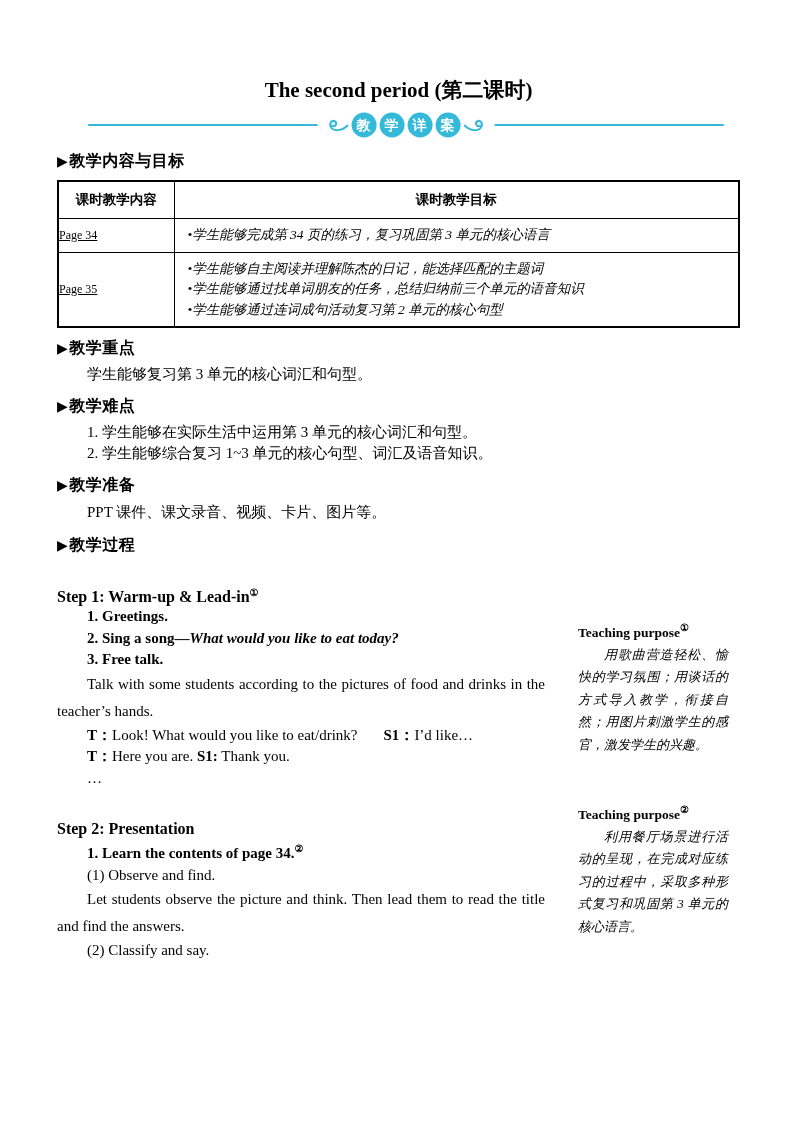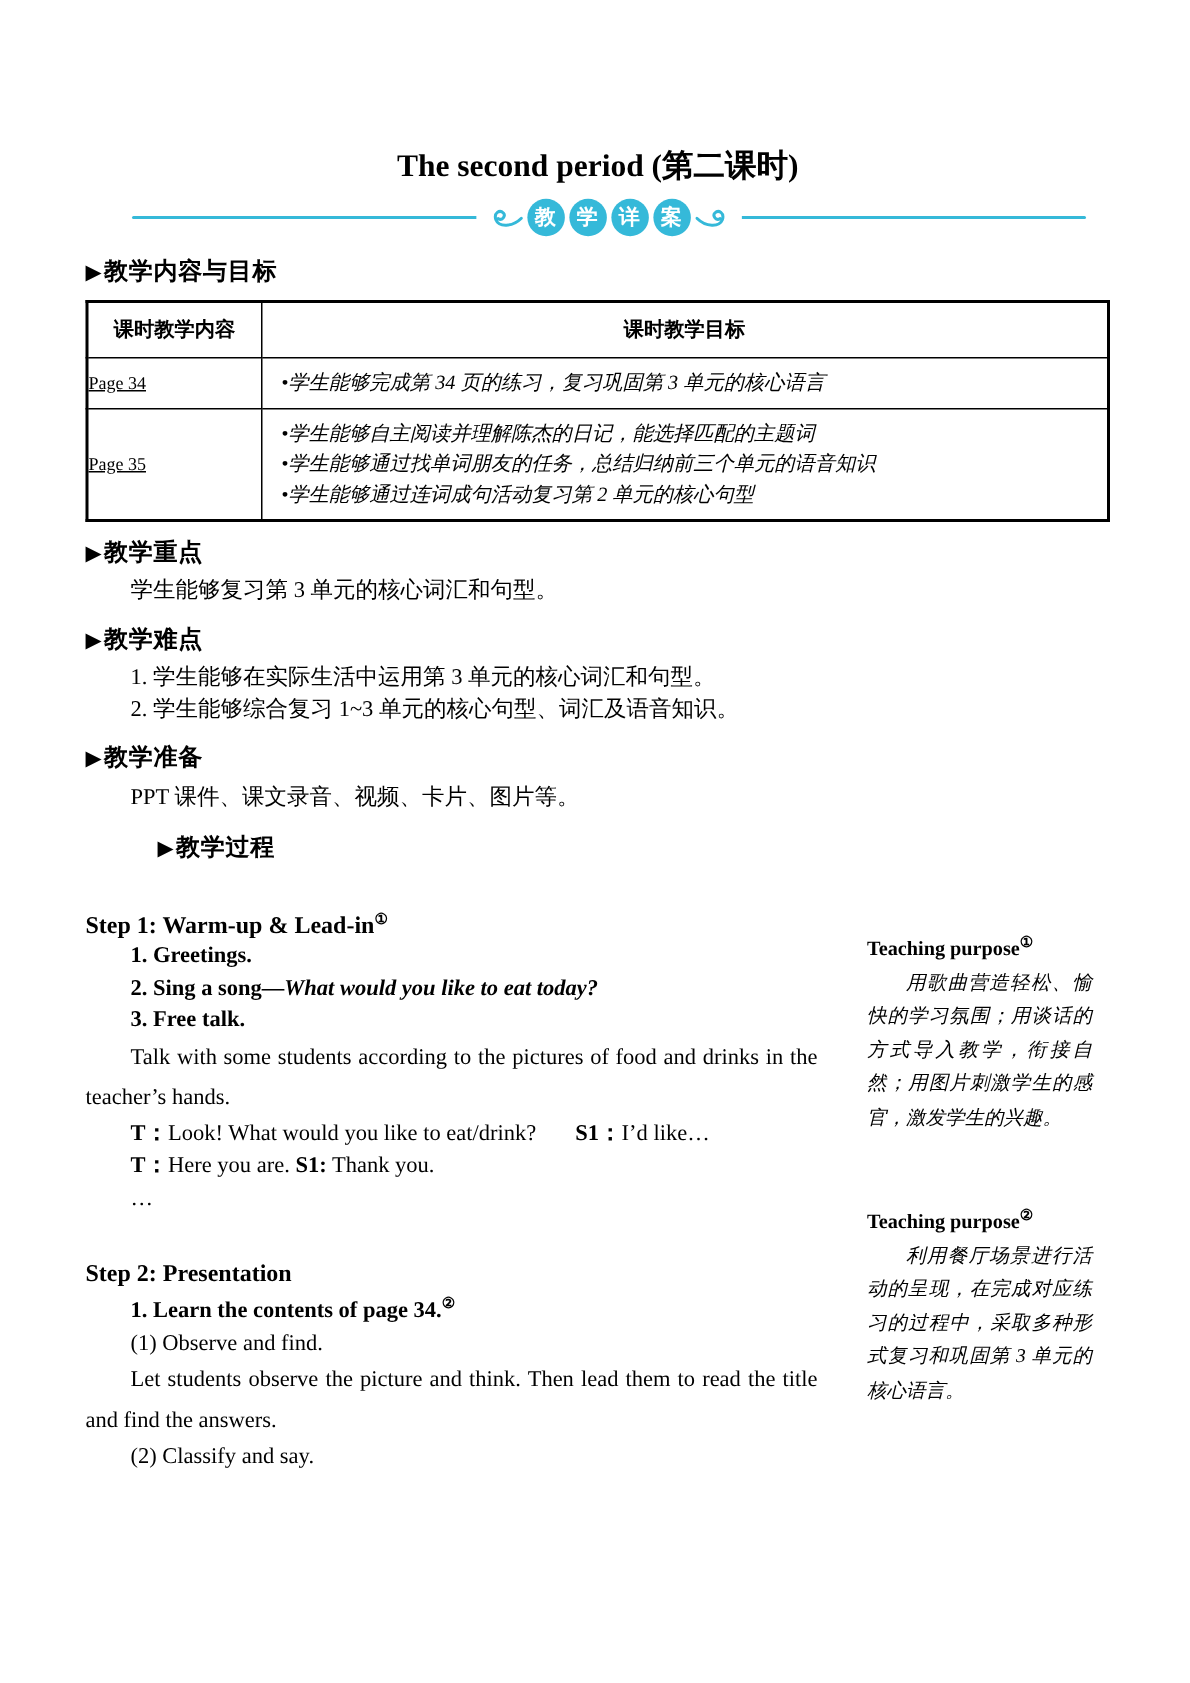--- a/index.html
+++ b/index.html
@@ -4,21 +4,21 @@
 <style>
   :root { --accent: #35b9d9; }
   * { margin: 0; padding: 0; box-sizing: border-box; }
   html, body { background: #fff; }
   body {
     width: 793px; height: 1122px;
     color: #000;
     font-family: "Liberation Serif", "DejaVu Serif", serif;
   }
   .page { position: relative; width: 793px; height: 1122px; overflow: hidden; background: #fff; }
-  .inner { padding: 96px 53px 0 57px; }
+  .inner { padding: 76px 53px 0 57px; }
 
   .doc-title { text-align: center; font-size: 21px; font-weight: 700; }
   .doc-subtitle { text-align: center; font-size: 20px; font-weight: 700; margin-top: 11px; }
 
   .ornament { position: relative; height: 32px; margin-top: 5px; }
   .ornament .rule {
     position: absolute; left: 31px; right: 16px; top: 15px; height: 2px;
     background: var(--accent); border-radius: 1px;
   }
   .badge {
@@ -62,21 +62,21 @@
   .s1-gap { display: inline-block; width: 26px; }
   sup.circ { font-size: 10px; font-weight: 700; }
 
   .side-note { position: absolute; width: 150px; left: 578px; }
   .side-note-heading { font-size: 13.5px; font-weight: 700; }
   .side-note-text {
     margin-top: 3px; font-size: 13px; line-height: 22.5px;
     text-indent: 2em; font-style: italic; text-align: justify;
   }
   .mt6 { margin-top: 6px; }
-  .mt12 { margin-top: 12px; margin-left: 48px; }
+  .mt12 { margin-top: 12px; }
 </style>
 </head>
 <body>
 
 <div class="page">
   <div class="inner">
 
     <h1 class="doc-title">The second period (第二课时)</h1>
 
     <div class="ornament">

